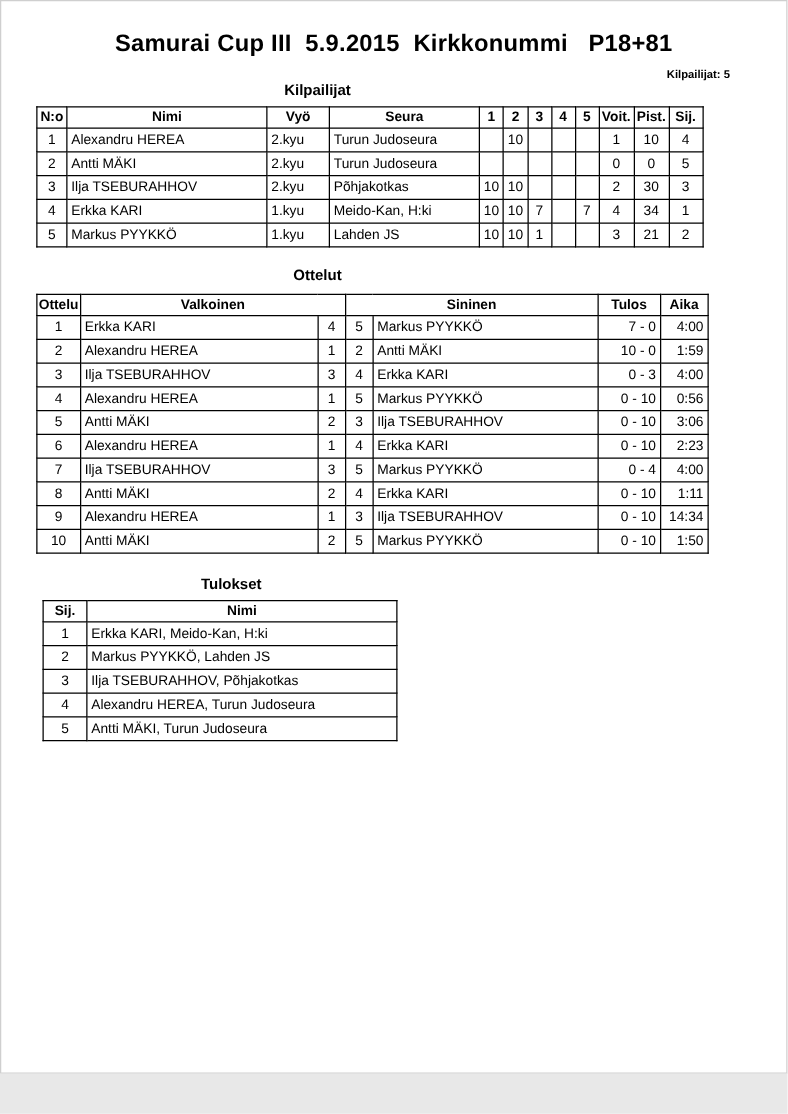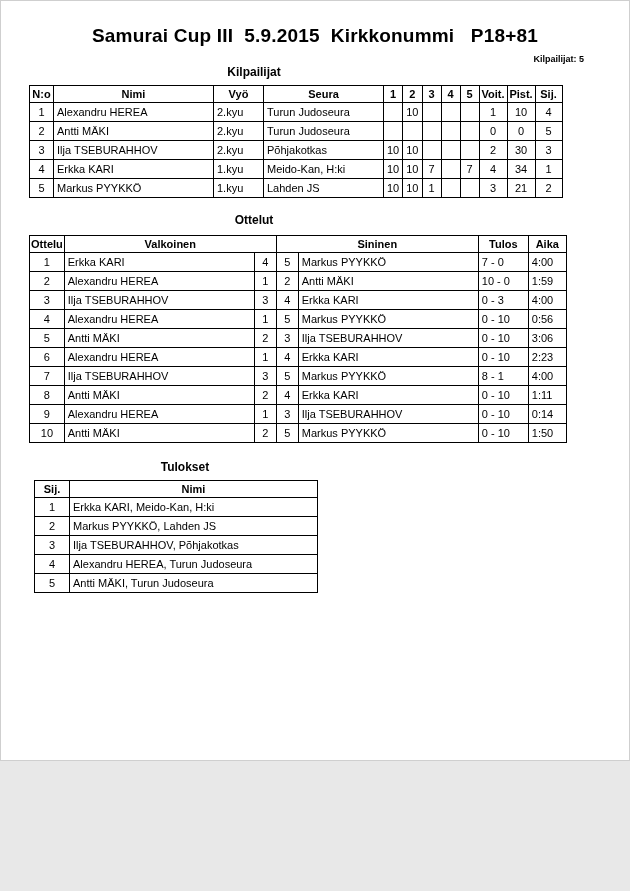--- a/index.html
+++ b/index.html
@@ -1,18 +1,18 @@
 <!DOCTYPE html>
 <html><head>
 <meta charset="utf-8">
 <style>
   * { margin:0; padding:0; box-sizing:border-box; }
   html,body { background:#e8e8e8; }
   .page {
-    width:630px; height:761px; margin:0 auto; background:#ffffff;
+    width:630px; height:859px; margin:0 auto; background:#ffffff;
     border:1px solid #cfcfcf;
     font-family:"Liberation Sans", sans-serif; color:#000;
     padding:16px 28px 0 28px; overflow:hidden; position:relative;
   }
   .title {
     text-align:center; font-size:19px; font-weight:bold; margin-top:8px;
     letter-spacing:0.2px; white-space:pre-wrap;
   }
   .competitors-count {
     text-align:right; font-size:9px; font-weight:bold; margin-top:7px; margin-right:17px;
@@ -23,21 +23,21 @@
   .section-title.s3 { width:312px; margin-top:17px; margin-bottom:6px; }
   table { border-collapse:collapse; table-layout:fixed; border:1.5px solid #000;padding-left:32px; }
   th, td {
     border:1px solid #000; font-size:11px; padding:0 3px;
     overflow:hidden; white-space:nowrap; vertical-align:middle;
   }
   th { font-weight:bold; text-align:center; height:17px; padding:0 1px; }
   td { height:19px; }
   .ac { text-align:center; }
   .al { text-align:left; }
-  .ar { }
+  .ar { text-align:right; }
   .t3 { margin-left:5px; }
 </style>
 </head>
 <body>
 
 <div class="page">
 
   <div class="title">Samurai Cup III&nbsp; 5.9.2015&nbsp; Kirkkonummi&nbsp;&nbsp; P18+81</div>
   <div class="competitors-count">Kilpailijat: 5</div>
 
@@ -217,40 +217,40 @@
       <td class="al">Erkka KARI</td>
       <td class="ar">0 - 10</td>
       <td class="ar">2:23</td>
     </tr>
     <tr>
       <td class="ac">7</td>
       <td class="al">Ilja TSEBURAHHOV</td>
       <td class="ac">3</td>
       <td class="ac">5</td>
       <td class="al">Markus PYYKKÖ</td>
-      <td class="ar">8 - 1</td>
+      <td class="ar">0 - 4</td>
       <td class="ar">4:00</td>
     </tr>
     <tr>
       <td class="ac">8</td>
       <td class="al">Antti MÄKI</td>
       <td class="ac">2</td>
       <td class="ac">4</td>
       <td class="al">Erkka KARI</td>
       <td class="ar">0 - 10</td>
       <td class="ar">1:11</td>
     </tr>
     <tr>
       <td class="ac">9</td>
       <td class="al">Alexandru HEREA</td>
       <td class="ac">1</td>
       <td class="ac">3</td>
       <td class="al">Ilja TSEBURAHHOV</td>
       <td class="ar">0 - 10</td>
-      <td class="ar">0:14</td>
+      <td class="ar">14:34</td>
     </tr>
     <tr>
       <td class="ac">10</td>
       <td class="al">Antti MÄKI</td>
       <td class="ac">2</td>
       <td class="ac">5</td>
       <td class="al">Markus PYYKKÖ</td>
       <td class="ar">0 - 10</td>
       <td class="ar">1:50</td>
     </tr>

